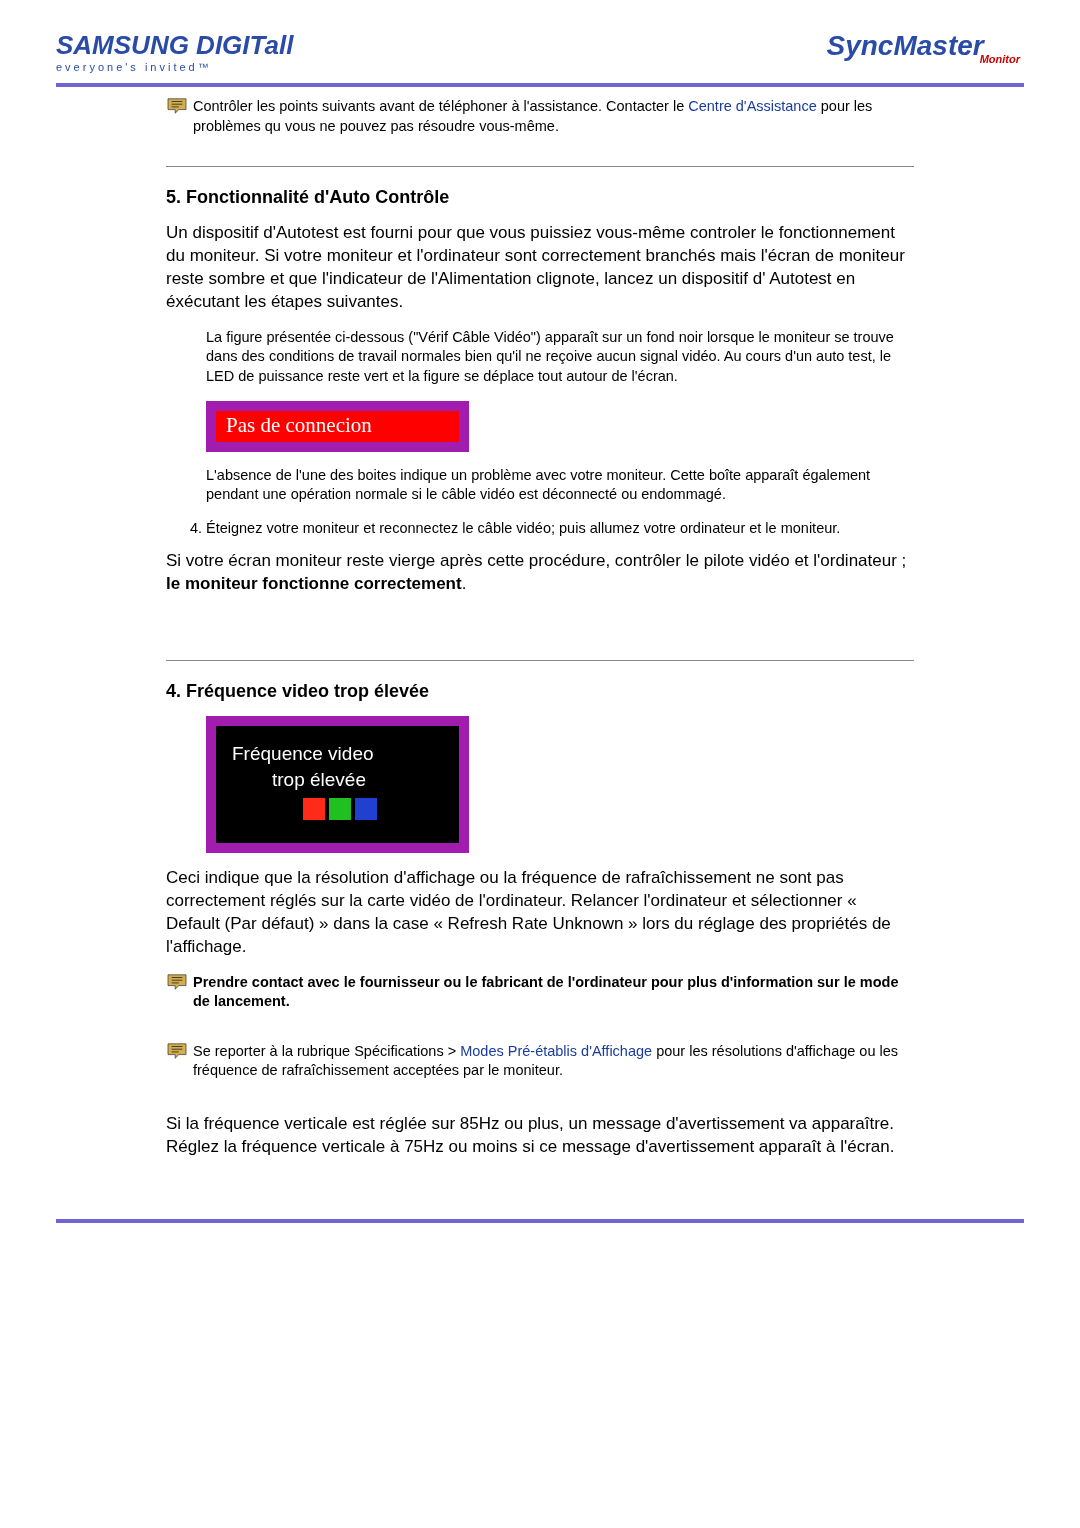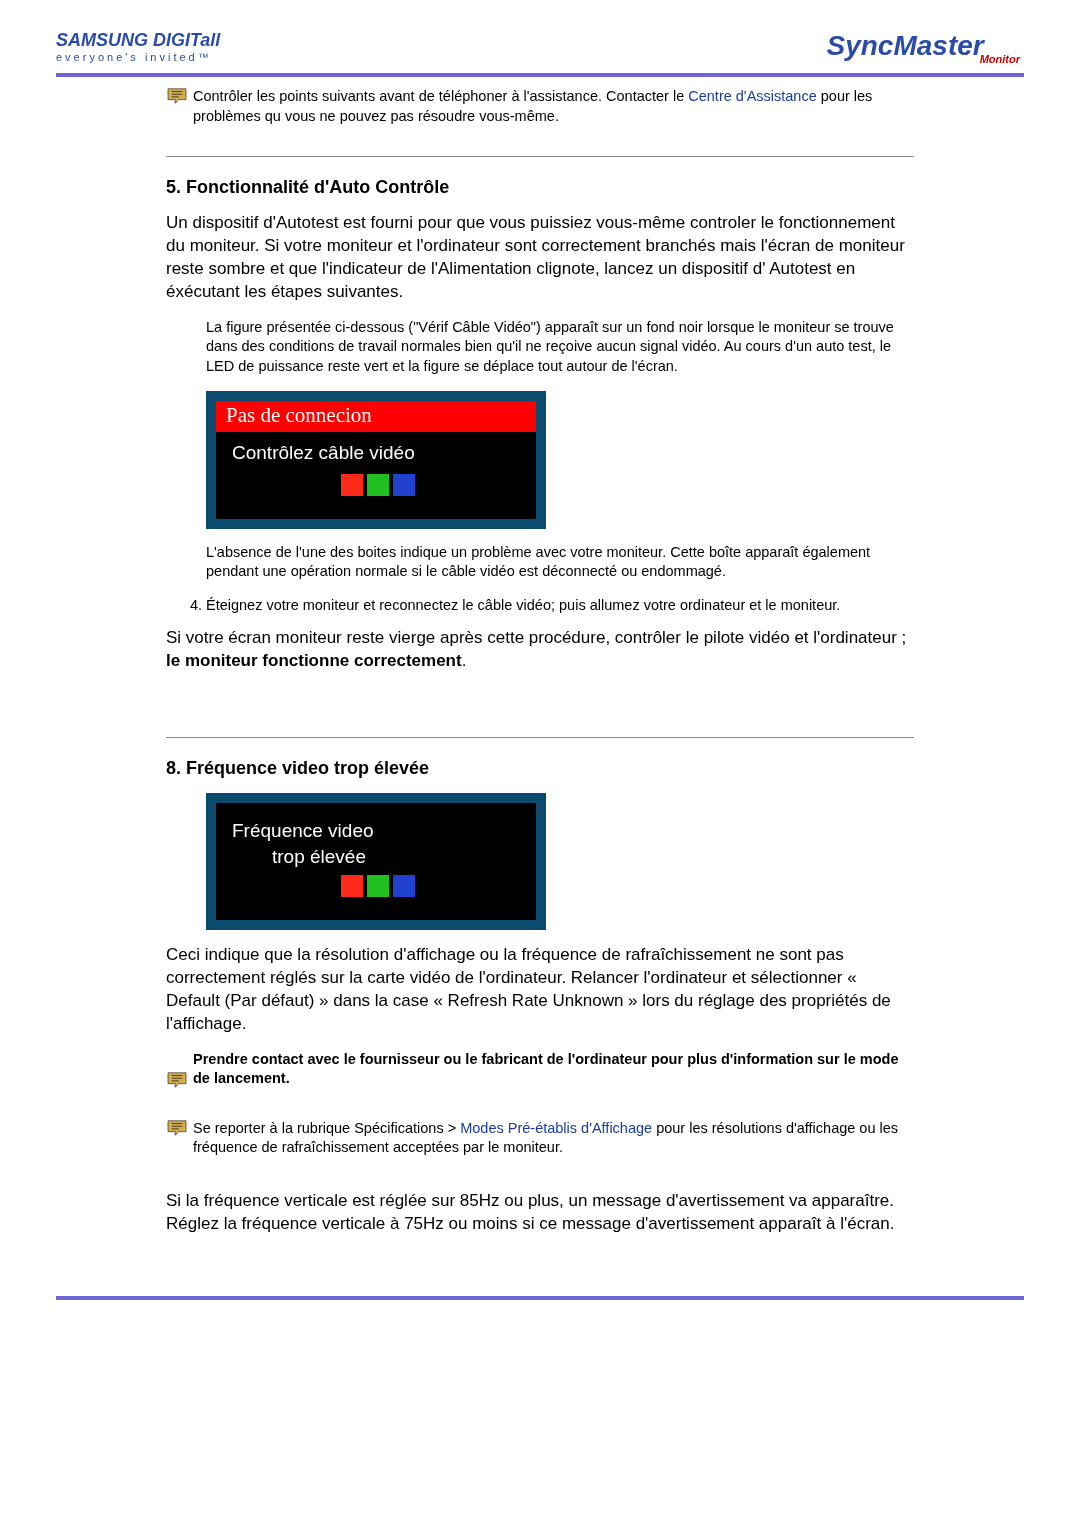--- a/index.html
+++ b/index.html
@@ -16,21 +16,21 @@
     box-sizing: border-box;
   }
   .header-row {
     display: flex;
     justify-content: space-between;
     align-items: flex-start;
     margin-bottom: 10px;
   }
   .logo-left { font-family: Arial, sans-serif; text-align: left; }
   .logo-left .samsung {
-    font-size: 18px; font-weight: bold; font-style: italic; color: #2a4ca8;
+    font-size: 26px; font-weight: bold; font-style: italic; color: #2a4ca8;
   }
   .logo-left .tagline {
     font-size: 11px; letter-spacing: 3px; color: #2a4ca8;
   }
   .logo-right {
     font-family: Liberation Sans, sans-serif; font-size: 28px; font-weight: bold;
     font-style: italic; color: #2a4ca8; text-align: right; position: relative;
   }
   .logo-right .mon { font-size: 11px; color: #c00; font-style: italic; position: relative; top: 8px; left: -4px;}
   hr.top-hr {
@@ -72,22 +72,22 @@
   }
   ol.steps li { margin-bottom: 0; }
   ol.steps.extra li { margin-bottom: 12px; }
   .indent-block {
     margin: 14px 0 14px 40px;
     font-size: 14.5px;
     line-height: 1.35;
   }
   .warning-img {
     margin: 12px 0 14px 40px;
-    width: 340px;
-    border: 10px solid #0c4a6e;
+    width: 263px;
+    border: 10px solid #a21caf;
     background: #000;
     color: #fff;
     box-sizing: border-box;
   }
   .warning-img .red-strip {
     background: #ff0000; color: #fff; font-family: "Times New Roman", serif;
     font-size: 21px; padding: 2px 0 4px 10px;
   }
   .warning-img .inner {
     padding: 10px 12px 18px 16px;
@@ -149,57 +149,51 @@
     <hr class="thin">
 
     <div class="section-h">5. Fonctionnalité d'Auto Contrôle</div>
     <div class="para">Un dispositif d'Autotest est fourni pour que vous puissiez vous-même controler le fonctionnement du moniteur. Si votre moniteur et l'ordinateur sont correctement branchés mais l'écran de moniteur reste sombre et que l'indicateur de l'Alimentation clignote, lancez un dispositif d' Autotest en éxécutant les étapes suivantes.</div>
 
 
     <div class="indent-block">La figure présentée ci-dessous ("Vérif Câble Vidéo") apparaît sur un fond noir lorsque le moniteur se trouve dans des conditions de travail normales bien qu'il ne reçoive aucun signal vidéo. Au cours d'un auto test, le LED de puissance reste vert et la figure se déplace tout autour de l'écran.</div>
 
     <div class="warning-img">
       <div class="red-strip">Pas de connecion</div>
-      <div class="inner">
-        <div>Contrôlez câble vidéo</div>
-        <div class="rgb-bar">
-          <span class="rgb-r"></span><span class="rgb-g"></span><span class="rgb-b"></span>
-        </div>
-      </div>
     </div>
 
     <div class="indent-block">L'absence de l'une des boites indique un problème avec votre moniteur. Cette boîte apparaît également pendant une opération normale si le câble vidéo est déconnecté ou endommagé.</div>
 
     <ol class="steps extra" start="4">
       <li>Éteignez votre moniteur et reconnectez le câble vidéo; puis allumez votre ordinateur et le moniteur.</li>
     </ol>
 
     <div class="para">
       <span>Si votre écran moniteur reste vierge après cette procédure, contrôler le pilote vidéo et l'ordinateur ; </span><span class="bold">le moniteur fonctionne correctement</span><span>.</span>
     </div>
 
     <div class="spacer-40"></div>
 
     <hr class="thin">
 
-    <div class="section-h">8. Fréquence video trop élevée</div>
+    <div class="section-h">4. Fréquence video trop élevée</div>
 
     <div class="warning-img" style="margin-top:4px;">
       <div class="inner2">
         <div>Fréquence video</div>
         <div style="padding-left:40px;">trop élevée</div>
         <div class="rgb-bar" style="margin-top:6px;">
           <span class="rgb-r"></span><span class="rgb-g"></span><span class="rgb-b"></span>
         </div>
       </div>
     </div>
 
     <div class="para">Ceci indique que la résolution d'affichage ou la fréquence de rafraîchissement ne sont pas correctement réglés sur la carte vidéo de l'ordinateur. Relancer l'ordinateur et sélectionner « Default (Par défaut) » dans la case « Refresh Rate Unknown » lors du réglage des propriétés de l'affichage.</div>
 
-    <div class="tip-row" style="align-items:flex-end;">
+    <div class="tip-row" style="">
       <span class="tip-icon">
         <svg width="22" height="18" viewBox="0 0 24 20">
           <path d="M2 2 L22 2 L22 14 L14 14 L10 18 L10 14 L2 14 Z" fill="#d5ad4a" stroke="#333" stroke-width="0.8"></path>
           <path d="M6 5 L18 5 M6 8 L18 8 M6 11 L14 11" stroke="#333" stroke-width="1"></path>
         </svg>
       </span>
       <div class="tip-text bold">Prendre contact avec le fournisseur ou le fabricant de l'ordinateur pour plus d'information sur le mode de lancement.</div>
     </div>
 
     <div class="tip-row" style="margin-bottom:32px;">

